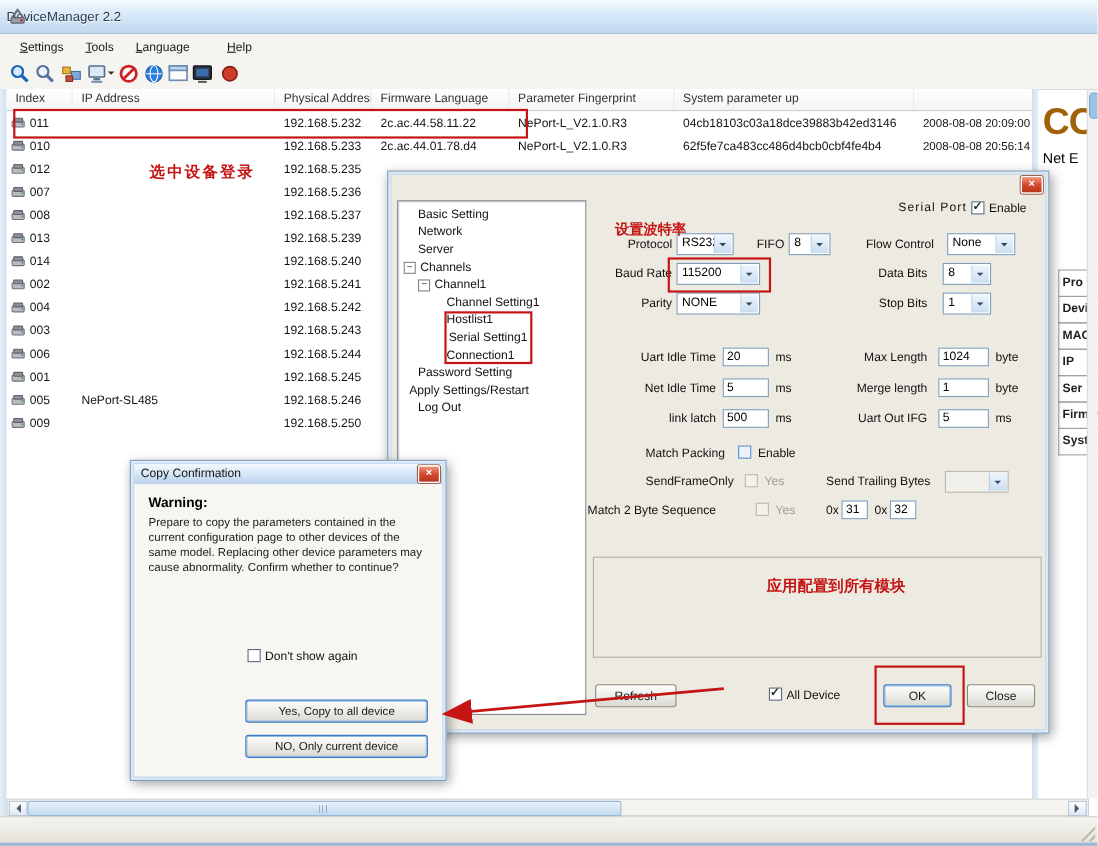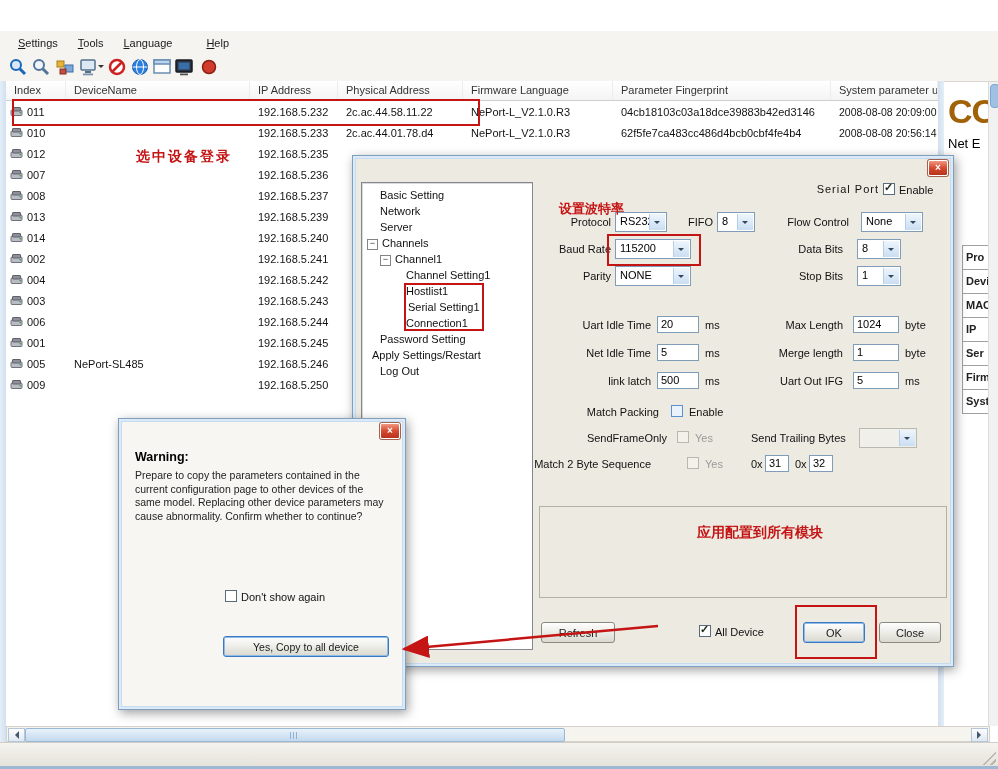--- a/index.html
+++ b/index.html
@@ -87,20 +87,28 @@
   #serial-bold{font-weight:normal;letter-spacing:1px}
 
   
   #copy-msg{position:absolute;font-size:10.5px;line-height:13.5px;color:#222}
 </style>
 </head>
 <body>
 
 <div id="screen">
 
+  <div id="titlebar">
+    <svg class="abs" style="left:8px;top:7px" width="16" height="16" viewBox="0 0 16 16">
+      <rect x="2" y="9" width="12" height="5" rx="1" fill="#9aa0aa" stroke="#5c626c"></rect>
+      <path d="M3 9 L8 2 L13 9" fill="none" stroke="#6c727c" stroke-width="2"></path>
+      <circle cx="11.5" cy="11.5" r="1.2" fill="#c0392b"></circle>
+    </svg>
+    <span id="title-text">DeviceManager 2.2</span>
+  </div>
 
   <div id="menubar">
     <span class="menu-item" style="margin-left:8px">Settings</span>
     <span class="menu-item">Tools</span>
     <span class="menu-item">Language</span>
     <span class="menu-item" style="margin-left:14px">Help</span>
   </div>
 
   <div id="toolbar">
     <svg class="tb-ico" style="left:8px" viewBox="0 0 20 20">
@@ -144,21 +152,20 @@
       <circle cx="10" cy="10" r="6.5" fill="#d03c2c" stroke="#8a1f14" stroke-width="1.5"></circle>
     </svg>
   </div>
 
   <div id="left-frame"></div>
   <div id="right-frame"></div>
 
   <div id="table-area">
     <div class="thead">
       <div class="hcell">Index</div>
-      <div class="hcell">DeviceName</div>
       <div class="hcell">IP Address</div>
       <div class="hcell">Physical Address</div>
       <div class="hcell">Firmware Language</div>
       <div class="hcell">Parameter Fingerprint</div>
       <div class="hcell">System parameter up</div>
     </div>
     <div>
 
         <div class="trow">
           <div class="cell c-idx">
@@ -537,26 +544,30 @@
 
     <div class="btn" style="left:188px;top:466px;width:74px">Refresh</div>
     <span class="cb checked" style="left:346px;top:469px"></span>
     <div class="lbl" style="left:362px;top:470px">All Device</div>
     <div class="btn focus" style="left:450px;top:466px;width:62px">OK</div>
     <div class="red-box" style="left:442px;top:449px;width:78px;height:50px"></div>
     <div class="btn" style="left:526px;top:466px;width:62px">Close</div>
   </div>
 
   <div class="dlg" style="left:118px;top:418px;width:286px;height:290px;background:#f7f6f2;z-index:20">
+    <div class="dlg-title">
+      <span>Copy Confirmation</span>
+    </div>
     <div class="dlg-close" style="right:5px">×</div>
     <div class="abs" style="left:16px;top:31px;font-size:12.5px;font-weight:bold;color:#000">Warning:</div>
     <div id="copy-msg" style="left:16px;top:50px;width:254px">Prepare to copy the parameters contained in the current configuration page to other devices of the same model. Replacing other device parameters may cause abnormality. Confirm whether to continue?</div>
     <span class="cb" style="left:106px;top:171px"></span>
     <div class="lbl" style="left:122px;top:172px">Don't show again</div>
     <div class="btn focus" style="left:104px;top:217px;width:166px;font-size:10.5px">Yes, Copy to all device</div>
+    <div class="btn focus" style="left:104px;top:249px;width:166px;font-size:10.5px">NO, Only current device</div>
   </div>
 
   <svg width="998" height="769" style="position:absolute;left:0;top:0;z-index:30;pointer-events:none">
     <defs>
       <marker id="ah" markerWidth="11" markerHeight="9" refX="10" refY="4.5" orient="auto">
         <path d="M0,0 L11,4.5 L0,9 Z" fill="#c41414"></path>
       </marker>
     </defs>
     <line x1="658" y1="626" x2="404" y2="649" stroke="#c41414" stroke-width="2.5" marker-end="url(#ah)"></line>
   </svg>

